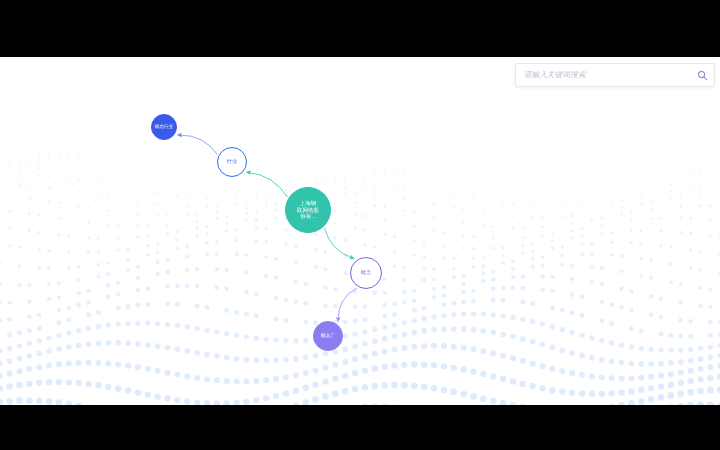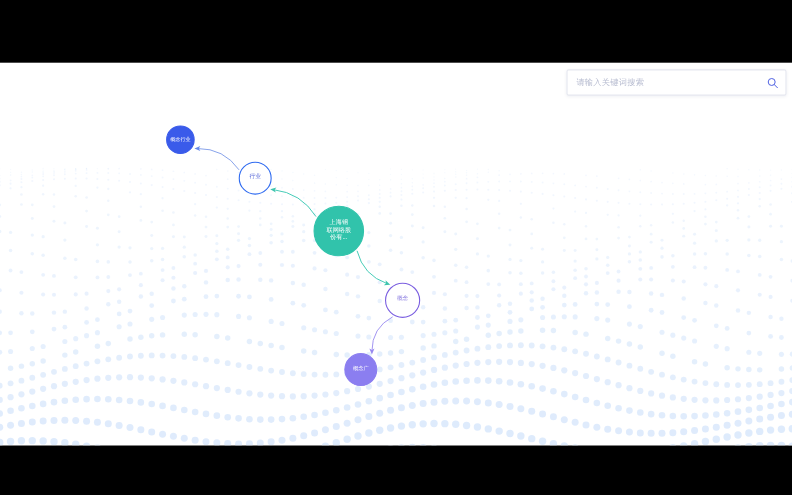--- a/index.html
+++ b/index.html
@@ -12,21 +12,21 @@
   .stage{position:absolute;left:0;top:57px;width:720px;height:348px;background:#ffffff;overflow:hidden;}
 
   
   .meshwrap{position:absolute;left:0;top:0;width:720px;height:348px;pointer-events:none;}
 
   
   .searchbox{
     position:absolute;left:515px;top:6px;width:200px;height:24px;
     background:#ffffff;border:1px solid #e6e8f0;border-radius:2px;
     box-shadow:0 1px 3px rgba(20,30,80,.06);
-    display:flex;align-items:center;box-sizing:border-box;
+    display:flex;align-items:center;box-sizing:border-box;font-style:italic;
   }
   .searchbox .ph{
     flex:1;padding-left:8px;font-size:7.5px;color:#b7bcd0;
     white-space:nowrap;overflow:hidden;letter-spacing:.2px;
   }
   .searchbox .sicon{width:24px;height:22px;display:flex;align-items:center;justify-content:center;cursor:pointer;}
 
   
   .graph{position:absolute;left:0;top:0;width:720px;height:348px;}
 

